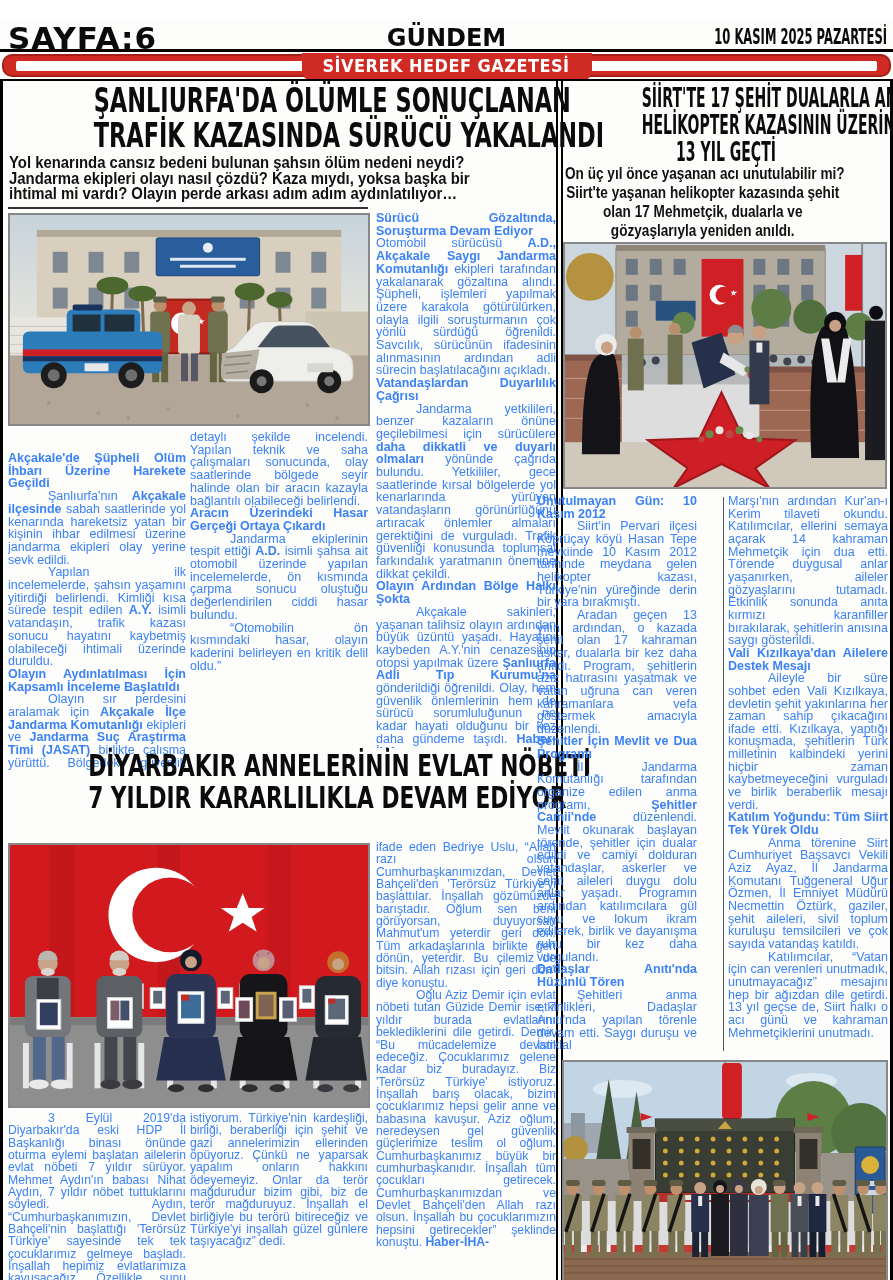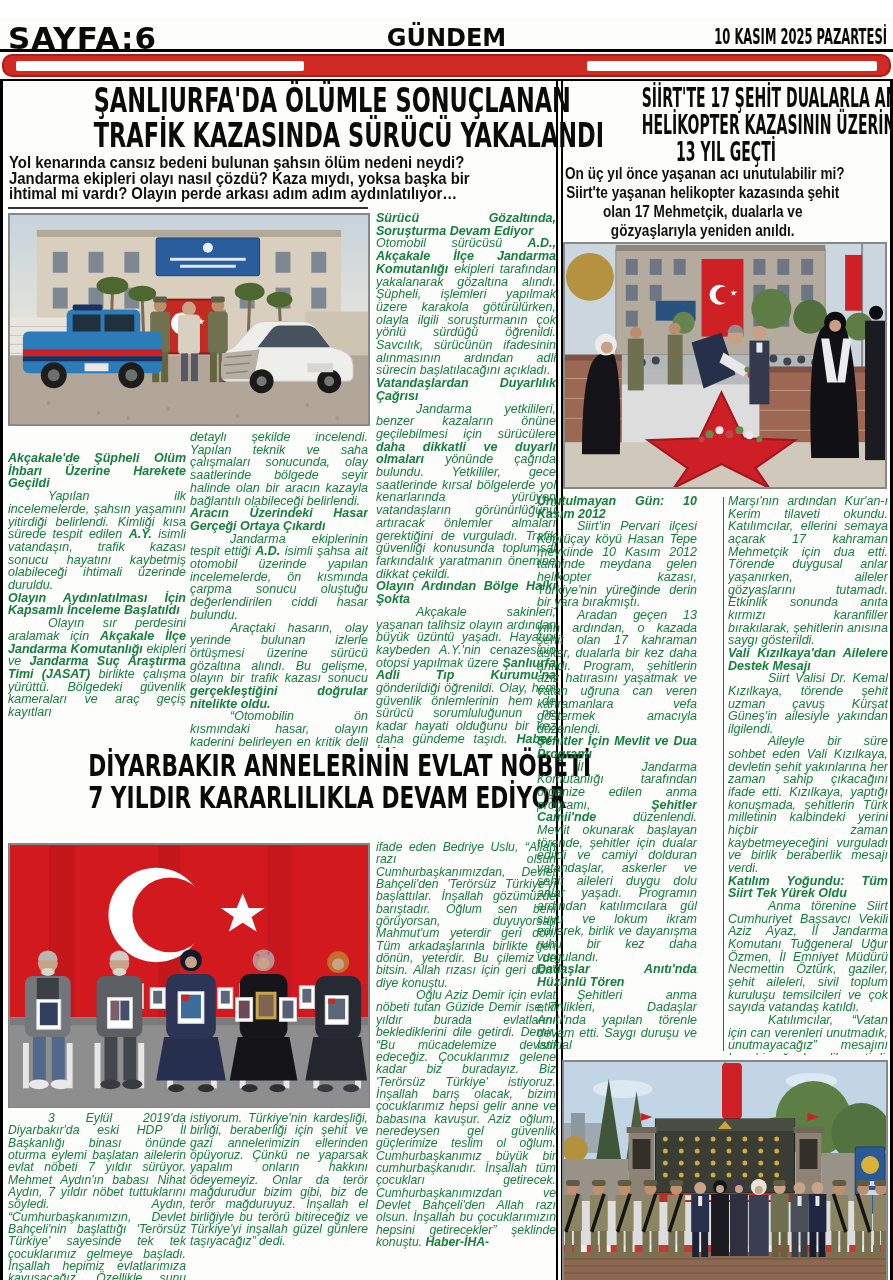--- a/index.html
+++ b/index.html
@@ -20,21 +20,21 @@
   .hl1 { font-size:33px; line-height:34px; transform:scaleX(.68); transform-origin:50% 0; }
   .hl2 { font-size:27px; line-height:27px; transform:scaleX(.52); transform-origin:50% 0; }
   .hl3 { font-size:31px; line-height:32px; transform:scaleX(.70); transform-origin:50% 0; }
   
   .deck { position:absolute; font-weight:bold; color:#111; }
   .deck div { white-space:nowrap; transform-origin:0 50%; }
   .deck-a1 div { font-size:16px; line-height:15.6px; transform:scaleX(.93); }
   .deck-a2 div { font-size:16px; line-height:19px;  transform:scaleX(.85); }
   .deck-a3 div { font-size:16px; line-height:17.5px; transform:scaleX(.89); }
   
-  .col { position:absolute; text-align:justify; color:#15803d; overflow:hidden;font-style:italic; }
+  .col { position:absolute; text-align:justify; color:#3b82f6; overflow:hidden; }
   .a1col { font-size:12.5px; line-height:12.7px; }
   .a2col { font-size:12.5px; line-height:12.66px; }
   .a3col { font-size:12.2px; line-height:12.35px; }
   .np { text-indent:40px; }
   .np.fl { text-indent:0; }
   .nh { font-weight:bold; text-indent:0; }
   .b { font-weight:bold; }
   
   .photo { position:absolute; border:1px solid #858585; background:#ddd; }
   .photo svg { display:block; width:100%; height:100%; }
@@ -45,20 +45,23 @@
 <div class="page">
 
   <div class="abs mast-page" style="left:8px; top:2px;">SAYFA:6</div>
   <div class="abs mast-section" style="left:0; right:0; top:6px;">GÜNDEM</div>
   <div class="abs mast-date" style="right:6px; top:7px;">10 KASIM 2025 PAZARTESİ</div>
   <div class="rule" style="left:0; top:31px; width:893px; height:3px;"></div>
 
   <div class="banner">
     <div class="wbar" style="left:12px;  width:288px;"></div>
     <div class="wbar" style="right:12px; width:290px;"></div>
+    <div class="banner-title">
+      <span>SİVEREK HEDEF GAZETESİ</span>
+    </div>
   </div>
   <div class="rule" style="left:0; top:61px; width:893px; height:2px;"></div>
 
   <div class="rule" style="left:0;   top:61px; width:3px; height:1210px;"></div>
   <div class="rule" style="left:890px;top:61px; width:3px; height:1210px;"></div>
   <div class="rule" style="left:556px;top:63px; width:2px; height:1203px;"></div>
   <div class="rule" style="left:561px;top:63px; width:2px; height:1203px;"></div>
   <div class="rule" style="left:0; top:1266px; width:893px; height:14px;"></div>
 
   <div class="hl hl1" style="left:6px; top:66px;  width:548px;">ŞANLIURFA'DA ÖLÜMLE SONUÇLANAN</div>
@@ -185,37 +188,37 @@
         <circle cx="322" cy="168" r="12" fill="#1a1a1a"></circle>
           <circle cx="322" cy="168" r="5" fill="#777"></circle>
         <rect x="300" y="150" width="26" height="9" fill="#d7d6d0"></rect>
       </g>
       <rect x="0.5" y="0.5" width="361" height="211" fill="none" stroke="#8a8a8a"></rect>
     </svg>
   </div>
 
   <div class="col a1col" style="left:376px; top:194px; width:180px; height:536px;">
       <div class="nh"><span>Sürücü Gözaltında, Soruşturma Devam Ediyor</span></div>
-      <div class="np fl"><span>Otomobil sürücüsü </span><span class="b">A.D., Akçakale İlçe Jandarma Komutanlığı</span><span> ekipleri tarafından yakalanarak gözaltına alındı. Şüpheli, işlemleri yapılmak üzere karakola götürülürken, olayla ilgili soruşturmanın çok yönlü sürdüğü öğrenildi. Savcılık, sürücünün ifadesinin alınmasının ardından adli sürecin başlatılacağını açıkladı.</span></div>
+      <div class="np fl"><span>Otomobil sürücüsü </span><span class="b">A.D., Akçakale Saygı Jandarma Komutanlığı</span><span> ekipleri tarafından yakalanarak gözaltına alındı. Şüpheli, işlemleri yapılmak üzere karakola götürülürken, olayla ilgili soruşturmanın çok yönlü sürdüğü öğrenildi. Savcılık, sürücünün ifadesinin alınmasının ardından adli sürecin başlatılacağını açıkladı.</span></div>
       <div class="nh"><span>Vatandaşlardan Duyarlılık Çağrısı</span></div>
       <div class="np"><span>Jandarma yetkilileri, benzer kazaların önüne geçilebilmesi için sürücülere </span><span class="b">daha dikkatli ve duyarlı olmaları</span><span> yönünde çağrıda bulundu. Yetkililer, gece saatlerinde kırsal bölgelerde yol kenarlarında yürüyen vatandaşların görünürlüğünü artıracak önlemler almaları gerektiğini de vurguladı. Trafik güvenliği konusunda toplumsal farkındalık yaratmanın önemine dikkat çekildi.</span></div>
       <div class="nh"><span>Olayın Ardından Bölge Halkı Şokta</span></div>
       <div class="np"><span>Akçakale sakinleri, yaşanan talihsiz olayın ardından büyük üzüntü yaşadı. Hayatını kaybeden A.Y.'nin cenazesinin otopsi yapılmak üzere </span><span class="b">Şanlıurfa Adli Tıp Kurumu'na</span><span> gönderildiği öğrenildi. Olay, hem güvenlik önlemlerinin hem de sürücü sorumluluğunun ne kadar hayati olduğunu bir kez daha gündeme taşıdı. </span><span class="b">Haber-İHA-</span><span></span></div>
     </div>
   <div class="col a1col" style="left:8px;   top:434px; width:178px; height:318px;">
       <div class="nh"><span>Akçakale'de Şüpheli Ölüm İhbarı Üzerine Harekete Geçildi</span></div>
+      <div class="np"><span>Şanlıurfa'nın </span><span class="b">Akçakale ilçesinde</span><span> sabah saatlerinde yol kenarında hareketsiz yatan bir kişinin ihbar edilmesi üzerine jandarma ekipleri olay yerine sevk edildi.</span></div>
       <div class="np"><span>Yapılan ilk incelemelerde, şahsın yaşamını yitirdiği belirlendi. Kimliği kısa sürede tespit edilen </span><span class="b">A.Y.</span><span> isimli vatandaşın, trafik kazası sonucu hayatını kaybetmiş olabileceği ihtimali üzerinde duruldu.</span></div>
       <div class="nh"><span>Olayın Aydınlatılması İçin Kapsamlı İnceleme Başlatıldı</span></div>
       <div class="np"><span>Olayın sır perdesini aralamak için </span><span class="b">Akçakale İlçe Jandarma Komutanlığı</span><span> ekipleri ve </span><span class="b">Jandarma Suç Araştırma Timi (JASAT)</span><span> birlikte çalışma yürüttü. Bölgedeki güvenlik kameraları ve araç geçiş kayıtları</span></div>
     </div>
   <div class="col a1col" style="left:190px; top:413px; width:178px; height:318px;">
       <div class="np fl"><span>detaylı şekilde incelendi. Yapılan teknik ve saha çalışmaları sonucunda, olay saatlerinde bölgede seyir halinde olan bir aracın kazayla bağlantılı olabileceği belirlendi.</span></div>
       <div class="nh"><span>Aracın Üzerindeki Hasar Gerçeği Ortaya Çıkardı</span></div>
       <div class="np"><span>Jandarma ekiplerinin tespit ettiği </span><span class="b">A.D.</span><span> isimli şahsa ait otomobil üzerinde yapılan incelemelerde, ön kısmında çarpma sonucu oluştuğu değerlendirilen ciddi hasar bulundu.</span></div>
-      <div class="np"><span>Araçtaki hasarın, olay yerinde bulunan izlerle örtüşmesi üzerine sürücü gözaltına alındı. Bu gelişme, olayın bir trafik kazası sonucu </span><span class="b">gerçekleştiğini doğrular nitelikte oldu.</span><span></span></div>
       <div class="np"><span>“Otomobilin ön kısmındaki hasar, olayın kaderini belirleyen en kritik delil oldu.”</span></div>
     </div>
 
   <div class="hl hl3" style="left:6px; top:731px; width:548px;">DİYARBAKIR ANNELERİNİN EVLAT NÖBETİ</div>
   <div class="hl hl3" style="left:6px; top:763px; width:548px;">7 YILDIR KARARLILIKLA DEVAM EDİYOR</div>
 
 
   <div class="photo" style="left:8px; top:825px; width:362px; height:265px;">
     <svg viewBox="0 0 362 267" preserveAspectRatio="none">
       <rect width="362" height="176" fill="#d2191e"></rect>
@@ -466,23 +469,22 @@
   <div class="col a2col" style="left:537px; top:477px; width:160px; height:560px;">
       <div class="nh"><span>Unutulmayan Gün: 10 Kasım 2012</span></div>
       <div class="np"><span>Siirt'in Pervari ilçesi Köprüçay köyü Hasan Tepe mevkiinde 10 Kasım 2012 tarihinde meydana gelen helikopter kazası, Türkiye'nin yüreğinde derin bir yara bırakmıştı.</span></div>
       <div class="np"><span>Aradan geçen 13 yılın ardından, o kazada şehit olan 17 kahraman asker, dualarla bir kez daha anıldı. Program, şehitlerin aziz hatırasını yaşatmak ve vatan uğruna can veren kahramanlara vefa göstermek amacıyla düzenlendi.</span></div>
       <div class="nh"><span>Şehitler İçin Mevlit ve Dua Programı</span></div>
       <div class="np"><span>İl Jandarma Komutanlığı tarafından organize edilen anma programı, </span><span class="b">Şehitler Camii'nde</span><span> düzenlendi. Mevlit okunarak başlayan törende, şehitler için dualar edildi ve camiyi dolduran vatandaşlar, askerler ve şehit aileleri duygu dolu anlar yaşadı. Programın ardından katılımcılara gül suyu ve lokum ikram edilerek, birlik ve dayanışma ruhu bir kez daha vurgulandı.</span></div>
       <div class="nh"><span>Dadaşlar Anıtı'nda Hüzünlü Tören</span></div>
       <div class="np"><span>Şehitleri anma etkinlikleri, Dadaşlar Anıtı'nda yapılan törenle devam etti. Saygı duruşu ve İstiklal</span></div>
     </div>
   <div class="col a2col" style="left:728px; top:477px; width:160px; height:560px;">
-      <div class="np fl"><span>Marşı'nın ardından Kur'an-ı Kerim tilaveti okundu. Katılımcılar, ellerini semaya açarak 17 kahraman Mehmetçik için dua etti. Törende duygusal anlar yaşanırken, aileler gözyaşlarını tutamadı. Etkinlik sonunda anıta kırmızı karanfiller bırakılarak, şehitlerin anısına saygı gösterildi.</span></div>
+      <div class="np fl"><span>Marşı'nın ardından Kur'an-ı Kerim tilaveti okundu. Katılımcılar, ellerini semaya açarak 14 kahraman Mehmetçik için dua etti. Törende duygusal anlar yaşanırken, aileler gözyaşlarını tutamadı. Etkinlik sonunda anıta kırmızı karanfiller bırakılarak, şehitlerin anısına saygı gösterildi.</span></div>
       <div class="nh"><span>Vali Kızılkaya'dan Ailelere Destek Mesajı</span></div>
-      <div class="np"><span>Siirt Valisi Dr. Kemal Kızılkaya, törende şehit uzman çavuş Kürşat Güneş'in ailesiyle yakından ilgilendi.</span></div>
       <div class="np"><span>Aileyle bir süre sohbet eden Vali Kızılkaya, devletin şehit yakınlarına her zaman sahip çıkacağını ifade etti. Kızılkaya, yaptığı konuşmada, şehitlerin Türk milletinin kalbindeki yerini hiçbir zaman kaybetmeyeceğini vurguladı ve birlik beraberlik mesajı verdi.</span></div>
       <div class="nh"><span>Katılım Yoğundu: Tüm Siirt Tek Yürek Oldu</span></div>
       <div class="np"><span>Anma törenine Siirt Cumhuriyet Başsavcı Vekili Aziz Ayaz, İl Jandarma Komutanı Tuğgeneral Uğur Özmen, İl Emniyet Müdürü Necmettin Öztürk, gaziler, şehit aileleri, sivil toplum kuruluşu temsilcileri ve çok sayıda vatandaş katıldı.</span></div>
       <div class="np"><span>Katılımcılar, “Vatan için can verenleri unutmadık, unutmayacağız” mesajını hep bir ağızdan dile getirdi. 13 yıl geçse de, Siirt halkı o acı günü ve kahraman Mehmetçiklerini unutmadı. </span><span></span></div>
     </div>
   <div class="rule" style="left:723px; top:479px; width:1px; height:554px; background:#555;"></div>
 
   <div class="photo" style="left:562px; top:1042px; width:326px; height:222px;">
     <svg viewBox="0 0 326 220" preserveAspectRatio="none">
       <rect width="326" height="126" fill="#c2d5e4"></rect>

